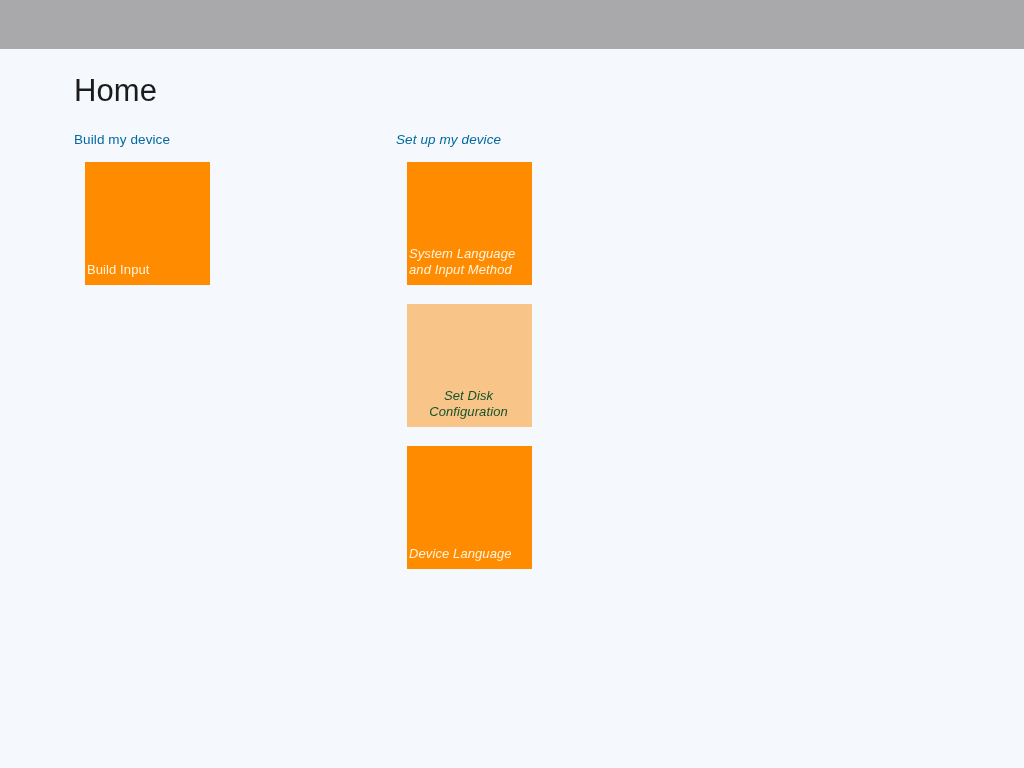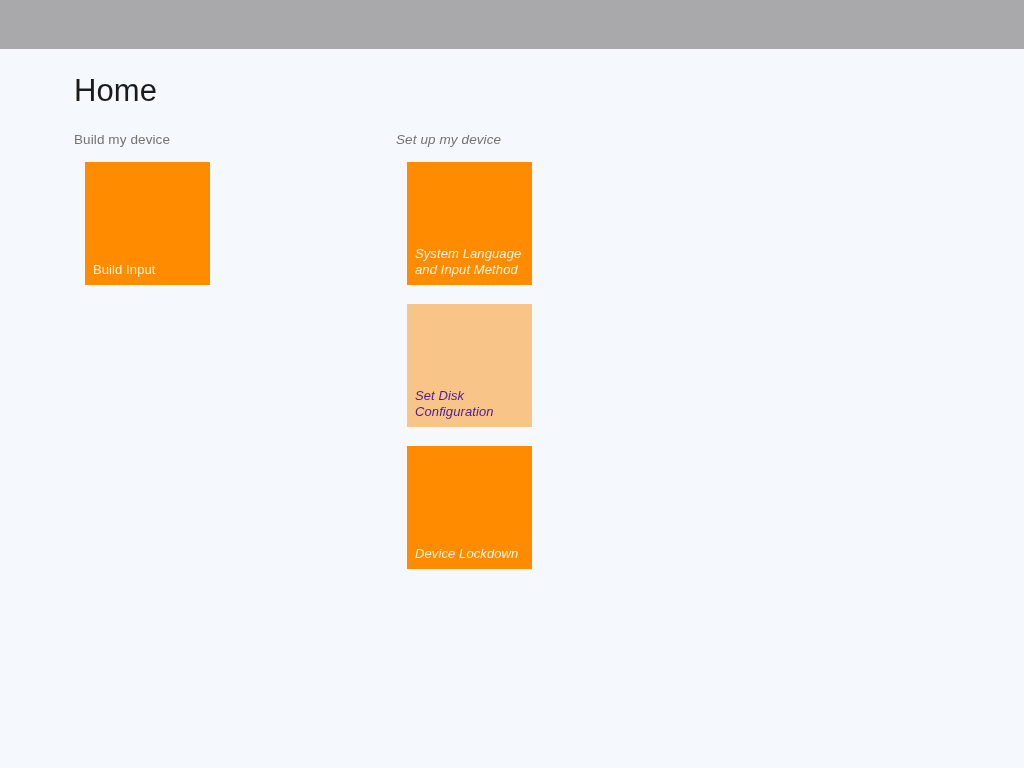--- a/index.html
+++ b/index.html
@@ -56,21 +56,21 @@
   
   .tile-group {
     position: absolute;
     top: 83px;
   }
   #tile-group-build { left: 74px; }
   #tile-group-setup { left: 396px; font-style: italic; }
 
   .group-label {
     font-size: 13.5px;
-    color: #737373;
+    color: #0369a1;
     line-height: 16px;
     letter-spacing: 0.1px;
     white-space: nowrap;
     margin: 0 0 14px 0;
     padding-left: 0;
   }
 
   .tile-stack {
     display: flex;
     flex-direction: column;
@@ -88,31 +88,32 @@
     cursor: pointer;
     overflow: hidden;
     flex: none;
   }
   .tile.faded {
     background: #f9c488;
   }
 
   .tile-label {
     position: absolute;
-    left: 8px;
+    left: 2px;
     right: 4px;
     bottom: 7px;
     font-size: 13px;
     line-height: 16px;
     color: #fff3dc;
     letter-spacing: 0.1px;
     word-break: normal;
   }
   .tile.faded .tile-label {
-    color: #4c1d95;
+    color: #14532d;
+    text-align: center;
   }
 </style>
 </head>
 <body>
 
 <div id="app-root">
 
   <div id="title-bar"></div>
 
   <div id="page-body">
@@ -134,20 +135,20 @@
 
         <div class="tile">
           <span class="tile-label">System Language and Input Method</span>
         </div>
 
         <div class="tile faded">
           <span class="tile-label">Set Disk Configuration</span>
         </div>
 
         <div class="tile">
-          <span class="tile-label">Device Lockdown</span>
+          <span class="tile-label">Device Language</span>
         </div>
 
       </div>
     </div>
 
   </div>
 </div>
 
 </body></html>

